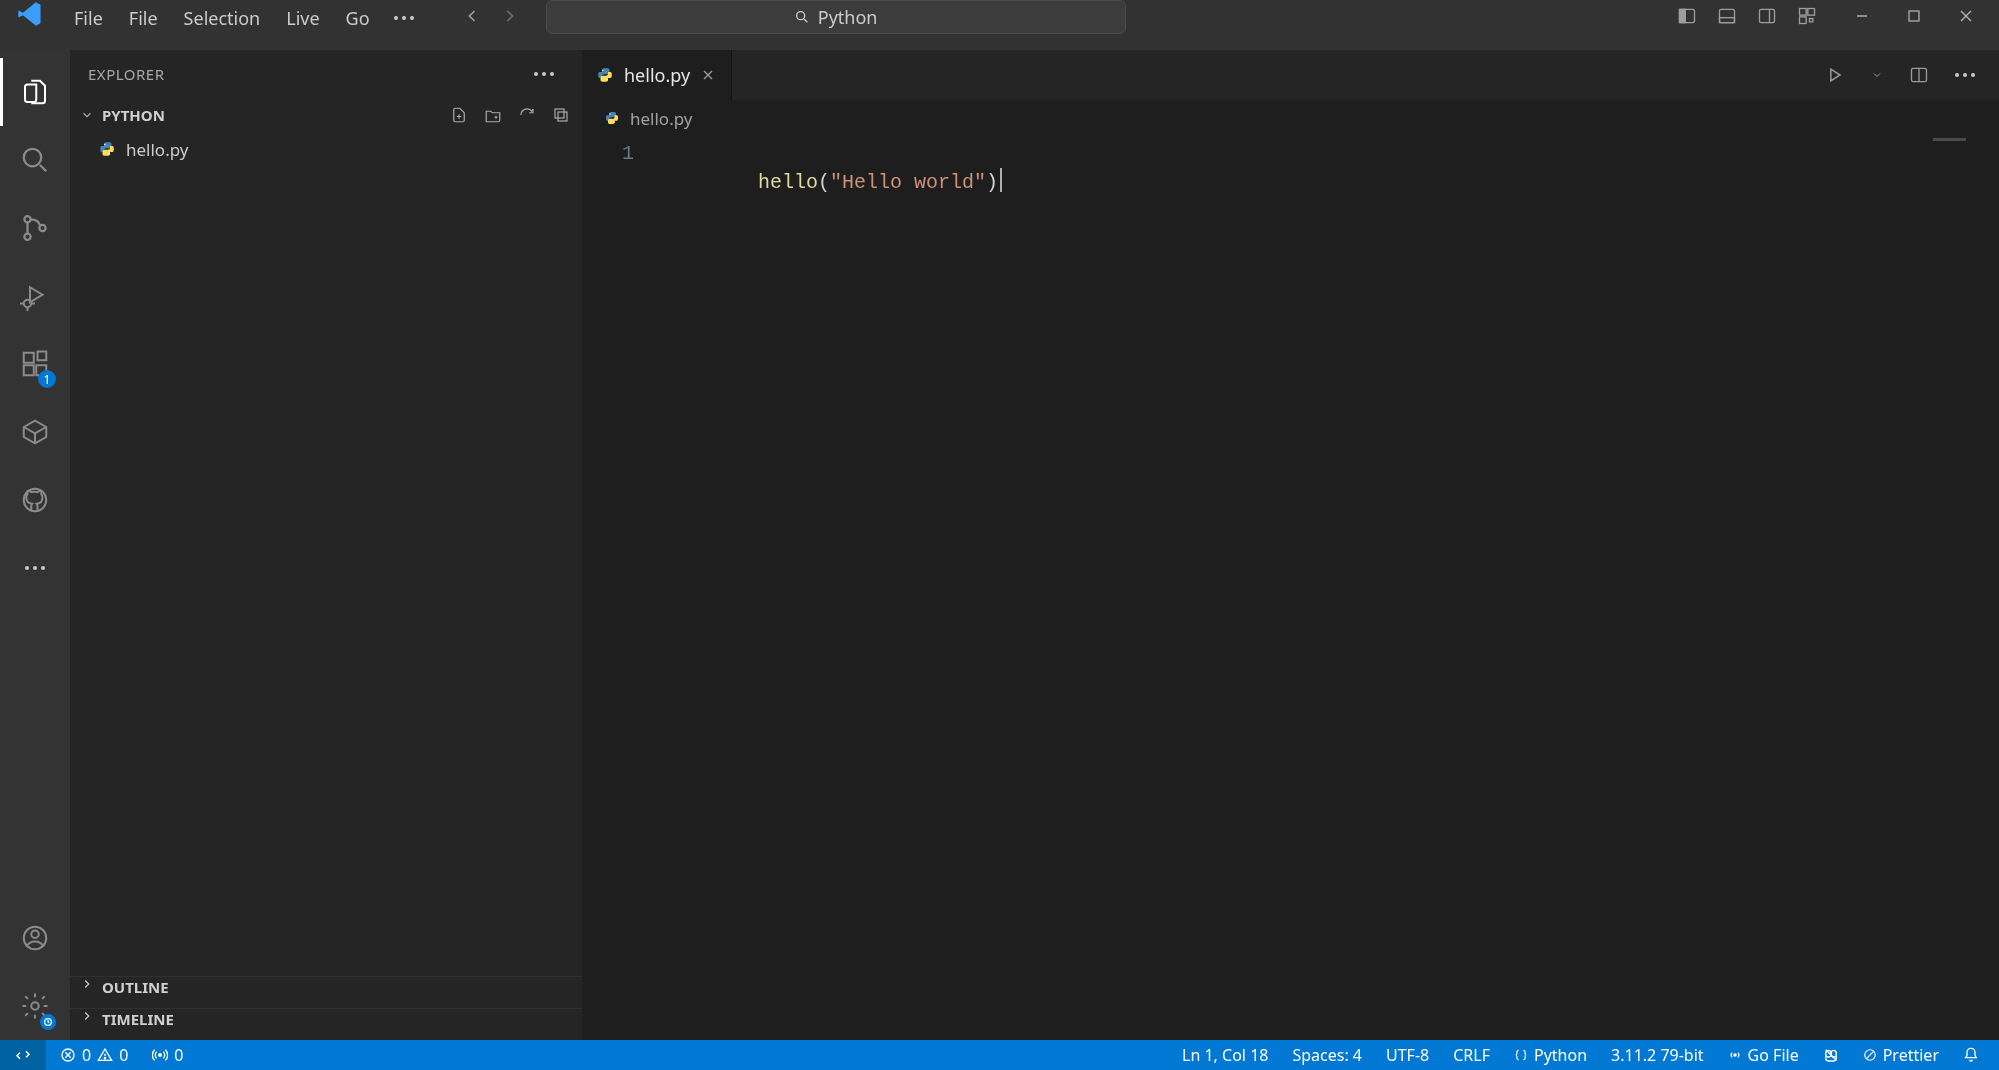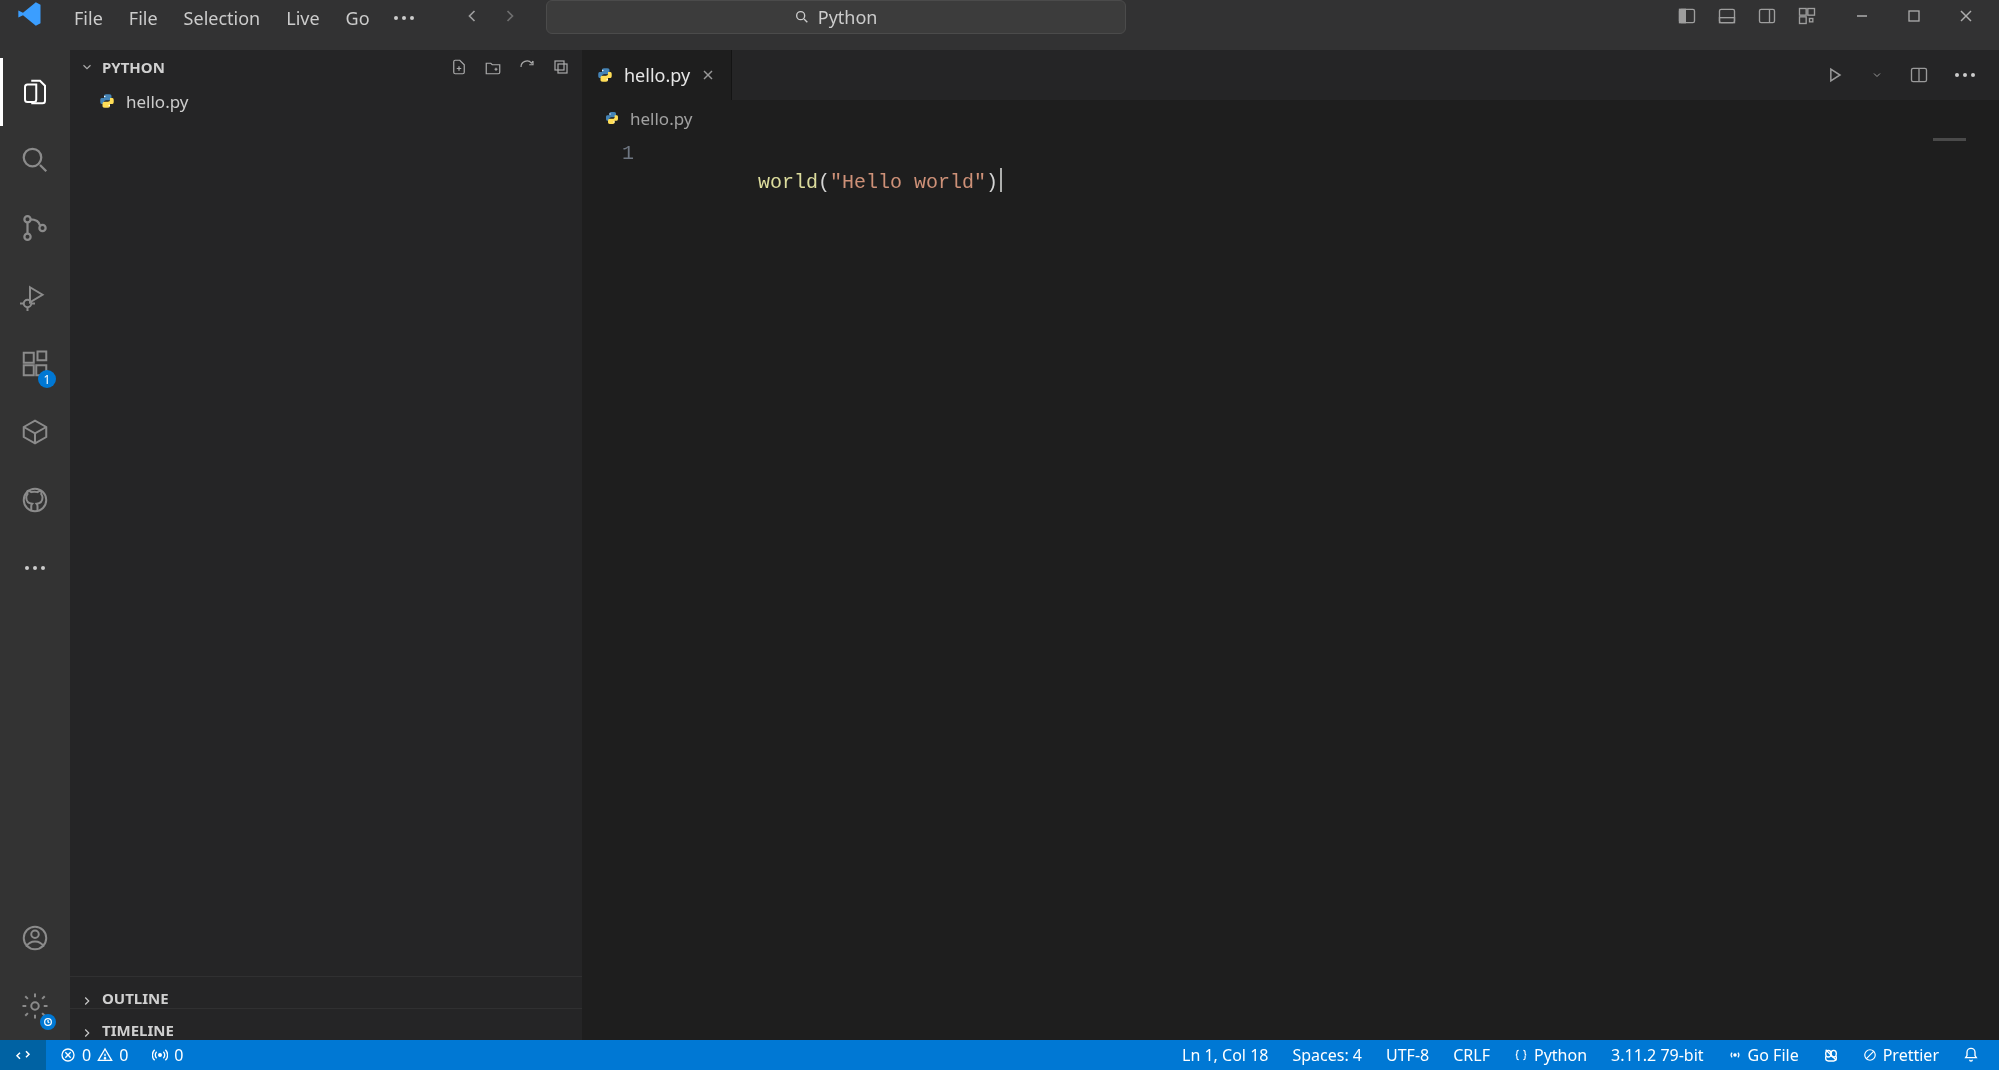--- a/index.html
+++ b/index.html
@@ -116,21 +116,21 @@
   .side-section-header .act { width:26px; height:26px; display:flex; align-items:center; justify-content:center; opacity:.8;}
   .tree-item {
     height: 34px;
     display:flex; align-items:center; gap:10px;
     padding-left: 28px;
     color: var(--fg);
   }
   .side-fill { flex:1; }
   .side-panel {
     height: 32px;
-    display:flex; align-items:flex-end; gap:8px;
+    display:flex; align-items:flex-start; gap:8px;
     padding: 0 10px;
     font-weight: 700;
     font-size:15px;
     color: #d0d0d0;
     border-top: 1px solid rgba(255,255,255,.05);
   }
 
   
   .editor-area { flex:1; display:flex; flex-direction:column; background: var(--bg-editor); min-width:0;}
   .tabs {
@@ -368,20 +368,28 @@
       <div style="position:absolute; right:14px; bottom:10px; width:16px; height:16px; background:#0078d4; border-radius:50%; display:flex; align-items:center; justify-content:center;">
         <svg width="10" height="10" viewBox="0 0 24 24" stroke="#fff" stroke-width="3" fill="none">
             <circle cx="12" cy="12" r="8"></circle>
             <path d="M12 7 V12 L15 14"></path>
           </svg>
       </div>
     </div>
   </div>
 
   <div class="sidebar">
+    <div class="side-header">
+      <span>EXPLORER</span>
+      <div class="ellipsis-dots">
+          <span></span>
+          <span></span>
+          <span></span>
+        </div>
+    </div>
     <div class="side-section-header">
       <svg class="chev" width="14" height="14" viewBox="0 0 24 24" stroke="#ccc" stroke-width="2" fill="none">
           <path d="M6 9 L12 15 L18 9"></path>
         </svg>
       <span>PYTHON</span>
       <div class="spacer"></div>
       <div class="act">
           <svg width="18" height="18" viewBox="0 0 24 24" stroke="#ccc" stroke-width="1.6" fill="none">
             <path d="M13 3H7a2 2 0 0 0-2 2v14a2 2 0 0 0 2 2h10a2 2 0 0 0 2-2V9l-6-6z"></path>
             <path d="M12 11v6M9 14h6"></path>
@@ -476,21 +484,21 @@
           <path d="M13 21c3 0 3-2 3-3v-2h3c2 0 2-2 2-4s0-4-2-4h-3v2c0 2-1 3-3 3H9c-2 0-3 1-3 3v2c0 1 0 3 3 3z" fill="#ffde57"></path>
           <circle cx="15" cy="18" r="1" fill="#fff"></circle>
         </svg>
       <span>hello.py</span>
     </div>
     <div class="editor-body">
       <div class="gutter">
         <div>1</div>
       </div>
       <div class="code">
-        <span class="code-line"><span class="fn">world</span><span>(</span><span class="str">"Hello world"</span><span>)</span><span class="cursor"></span></span>
+        <span class="code-line"><span class="fn">hello</span><span>(</span><span class="str">"Hello world"</span><span>)</span><span class="cursor"></span></span>
       </div>
       <div class="minimap">
         <div style="width:55%;"></div>
       </div>
     </div>
   </div>
 </div>
 
 <div class="status">
   <div class="remote">

